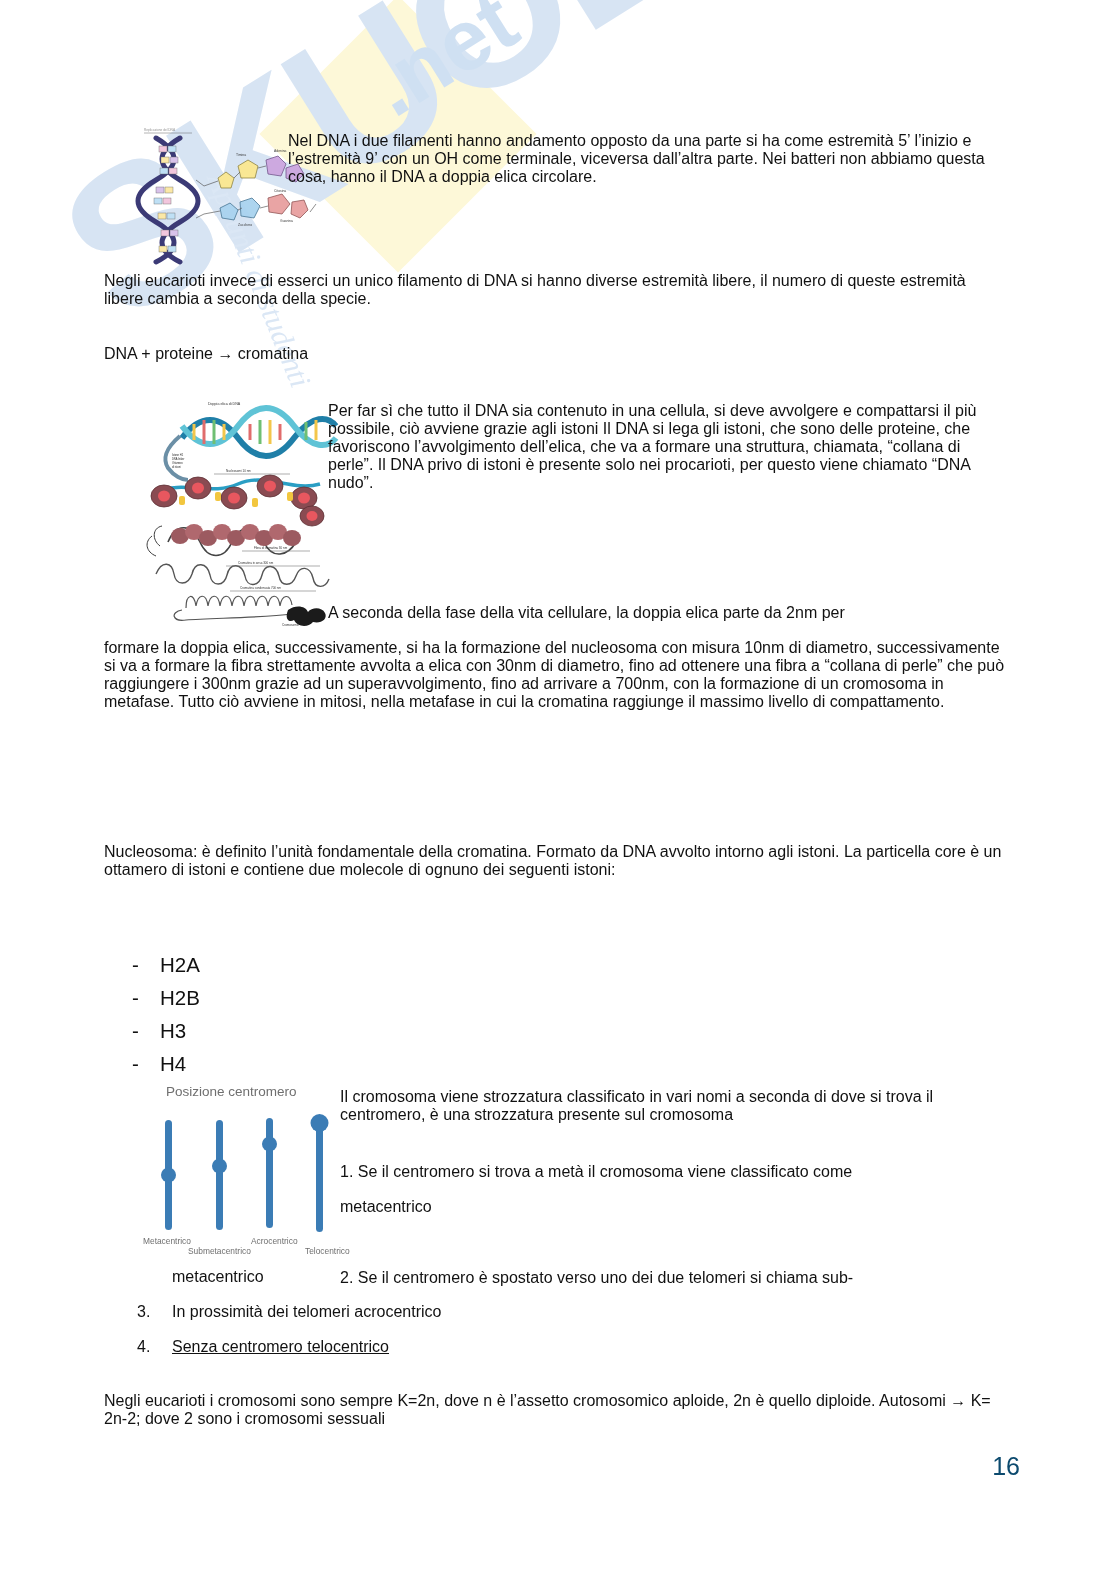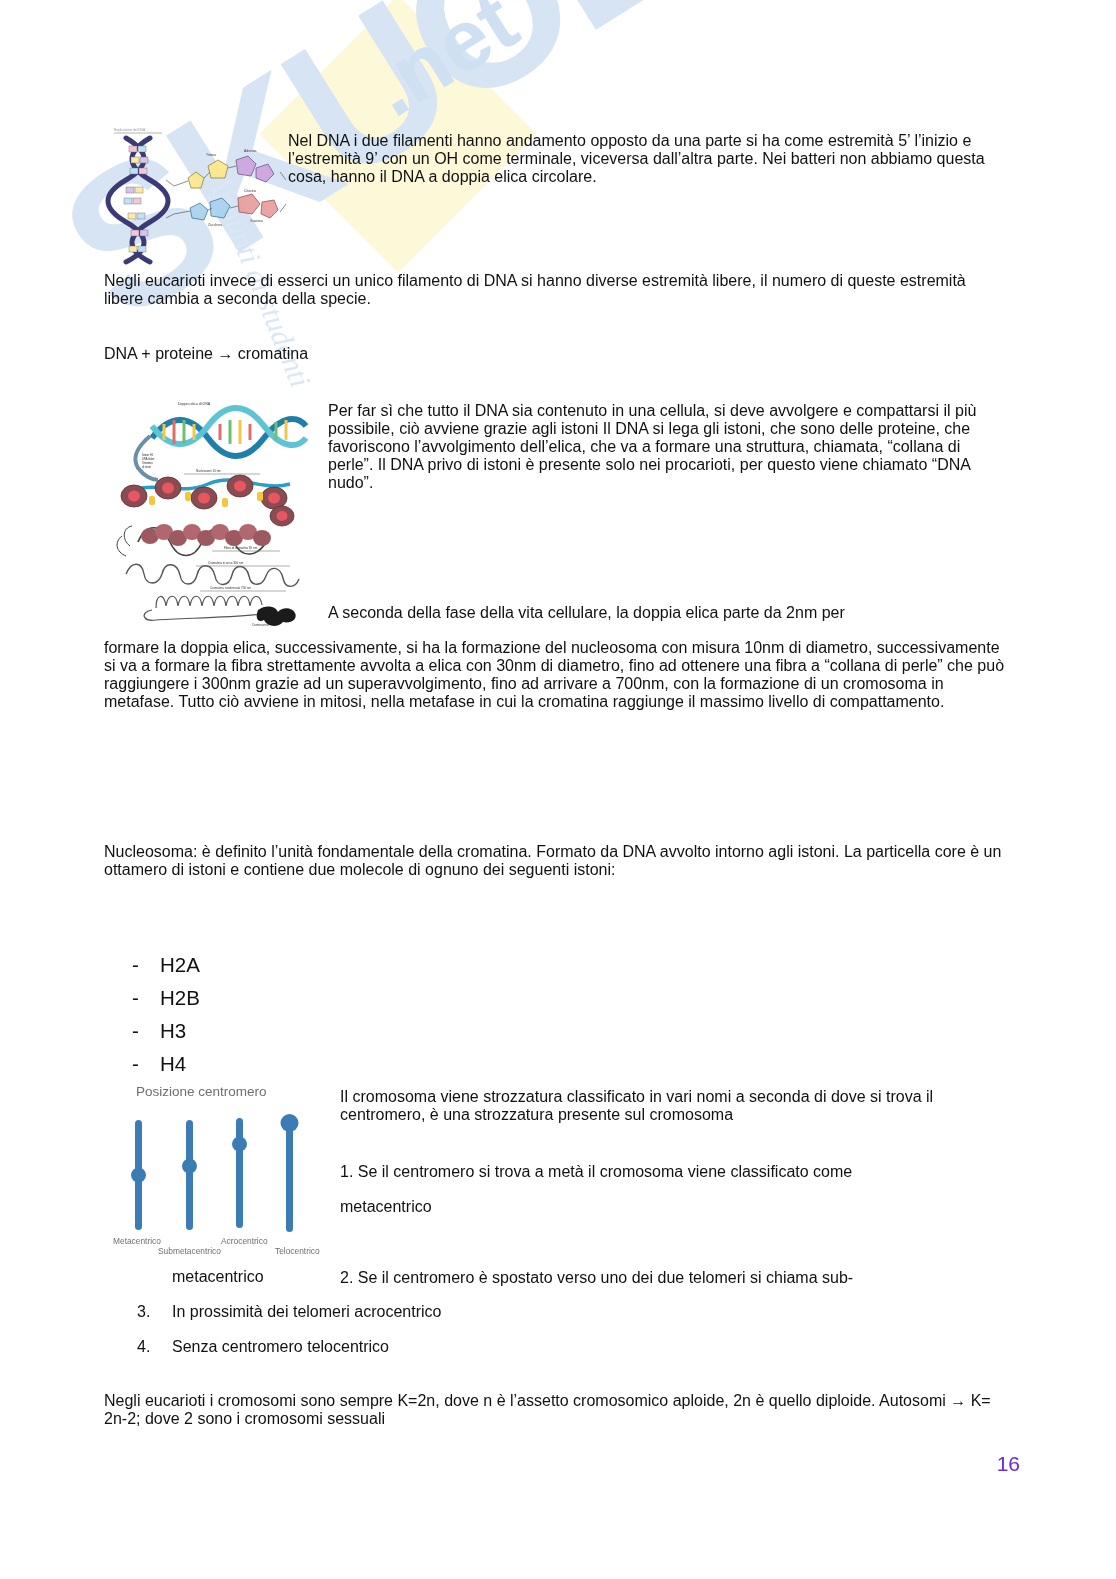--- a/index.html
+++ b/index.html
@@ -79,36 +79,36 @@
     line-height: 35px;
     color: #111111;
   }
   .para {
     position: absolute;
     text-align: left;
     color: #111;
   }
 
   
-  .fig { position: absolute; }
+  .fig { position: absolute; margin-left: 30px; }
 
   
   .dna-fig { left: 104px; top: 126px; width: 186px; height: 142px; }
   .chromatin-fig { left: 112px; top: 396px; width: 198px; height: 232px; }
   .centromero-fig { left: 112px; top: 1078px; width: 222px; height: 185px; }
   .dash-list { position: absolute; margin: 0; padding: 0; list-style: none; }
   .dash-item { position: relative; padding-left: 56px; line-height: 33px; }
   .dash-item .d { position: absolute; left: 28px; top: 0; }
 
   .page-num {
     position: absolute;
     right: 96px;
     top: 1452px;
-    font-size: 21px;
-    color: #6d28d9;
+    font-size: 25px;
+    color: #0c4a6e;
   }
 </style>
 </head>
 <body>
 
 <div class="page">
 
   <div class="watermark">
     <div class="wm-diamond"></div>
     <div class="wm-skuola">SKUOLA</div>
@@ -353,20 +353,20 @@
     <div class="para" style="left:340px; top:1163px; width:666px;">1.  Se il centromero si trova a metà il cromosoma viene classificato come</div>
     <div class="para" style="left:340px; top:1198px; width:666px;">metacentrico</div>
 
     <div class="para" style="left:340px; top:1233px; width:680px;margin-top:36px;">2. Se il centromero è spostato verso uno dei due telomeri si chiama sub-</div>
     <div class="para" style="left:172px; top:1268px; width:834px;">metacentrico</div>
 
     <div class="para" style="left:137px; top:1303px; width:60px;">3.</div>
     <div class="para" style="left:172px; top:1303px; width:834px;">In prossimità dei telomeri acrocentrico</div>
 
     <div class="para" style="left:137px; top:1338px; width:60px;">4.</div>
-    <div class="para" style="left:172px; top:1338px; width:834px;">Senza centromero telocentrico</div>
+    <div class="para" style="left:172px; top:1338px; width:834px;text-decoration:underline;">Senza centromero telocentrico</div>
 
     <div class="para" style="left:104px; top:1392px; width:902px;">Negli eucarioti i cromosomi sono sempre K=2n, dove n è l’assetto cromosomico aploide, 2n è quello diploide. Autosomi → K= 2n-2; dove 2 sono i cromosomi sessuali</div>
 
     <div class="page-num">16</div>
 
   </div>
 </div>
 
 </body></html>

